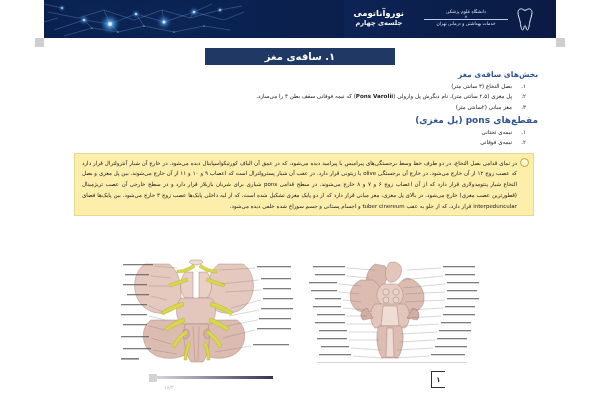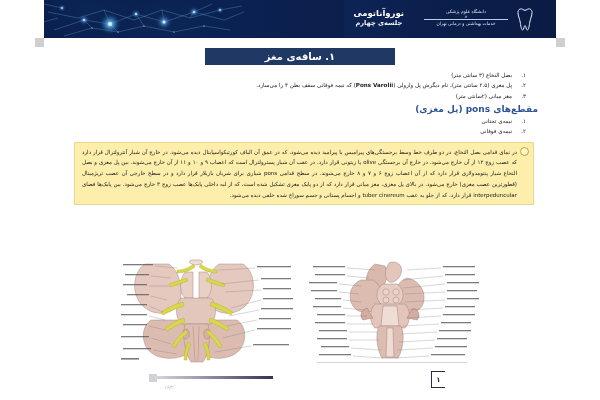--- a/index.html
+++ b/index.html
@@ -353,20 +353,21 @@
 
   <div class="corner-sq left"></div>
   <div class="corner-sq right"></div>
 
   <div class="title-bar">
     <span class="title-text">۱.   ساقه‌ی مغز</span>
   </div>
 
   <div class="content">
 
+    <div class="sec-head">بخش‌های ساقه‌ی مغز</div>
     <ol class="list">
       <li>
         <span class="num">۱.</span>
         <span>بصل النخاع (۳ سانتی متر)</span>
       </li>
       <li>
         <span class="num">۲.</span>
         <span>پل مغزی (۲.۵ سانتی متر)، نام دیگرش پل وارولی (</span><span class="lat">Pons Varolii</span><span>) که نیمه فوقانی سقف بطن ۴ را می‌سازد.</span>
       </li>
       <li>

